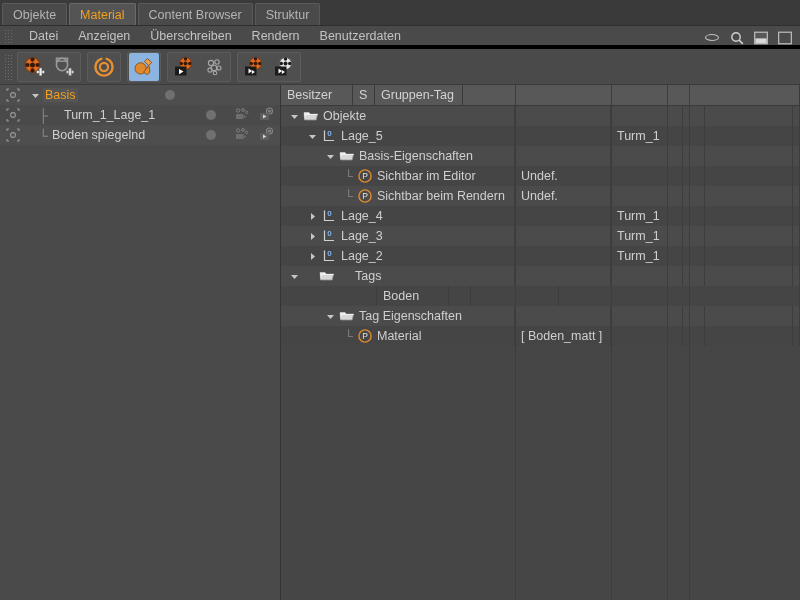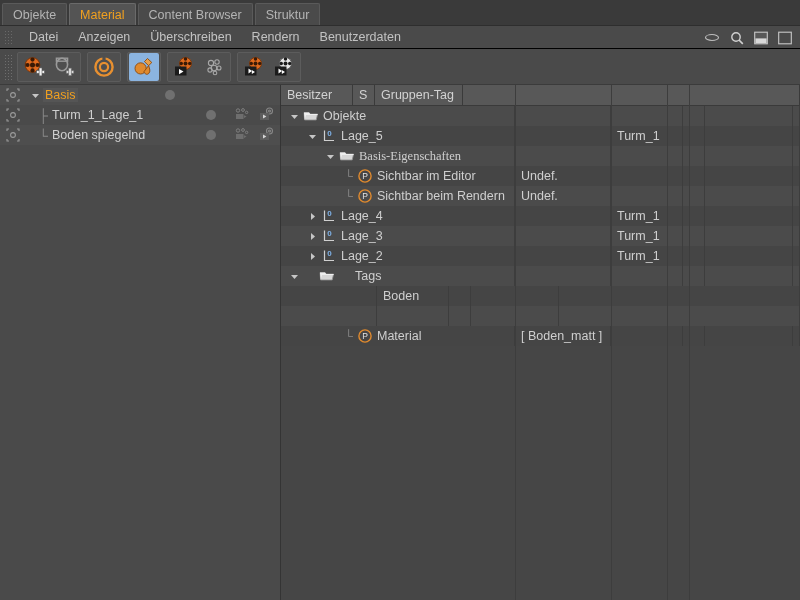--- a/index.html
+++ b/index.html
@@ -34,21 +34,21 @@
     white-space: nowrap;
   }
   .tab.active { color: #f0a020; background: #545454; border-color: #6a6a6a; }
 
   
   .menubar {
     height: 23px;
     background: #4a4a4a;
     display: flex; align-items: center;
     padding-left: 4px;
-    border-bottom: 1px solid #000000;
+    border-bottom: 4px solid #000000;
     position: relative;
   }
   .grip {
     width: 9px; height: 14px; margin-right: 6px;
     background-image:
       radial-gradient(#6e6e6e 40%, transparent 41%);
     background-size: 3px 3px;
     opacity: .85;
   }
   .menuitem {
@@ -345,21 +345,21 @@
           <div class="obj-cross">
             <svg width="16" height="16" viewBox="0 0 16 16">
               <g fill="none" stroke="#9a9a9a" stroke-width="1.1">
                 <path d="M2 4 L2 2 L4 2 M12 2 L14 2 L14 4 M14 12 L14 14 L12 14 M4 14 L2 14 L2 12"></path>
               </g>
               <circle cx="8" cy="8" r="2.4" fill="none" stroke="#9a9a9a" stroke-width="1.1"></circle>
             </svg>
           </div>
           <div class="obj-tree" style="padding-left: 0px;">
             <span style="display: inline-block; width: 24px; color: rgb(138, 138, 138); font-size: 13px; text-align: right; padding-right: 2px;">├</span>
-            <span class="obj-name" style="margin-left: 2px;">Turm_1_Lage_1</span>
+            <span class="obj-name" style="margin-left: 14px;">Turm_1_Lage_1</span>
           </div>
           <div class="obj-dots">
             <span class="dot-grey" style="order: -1; margin-right: 10px;"></span>
             <span><svg width="16" height="14" viewBox="0 0 16 14">
                 <g fill="none" stroke="#7e7e7e" stroke-width="1">
                   <circle cx="4" cy="3.5" r="1.7"></circle>
                   <circle cx="9" cy="3" r="1.4"></circle>
                   <circle cx="12.6" cy="5.4" r="1.2"></circle>
                 </g>
                 <rect x="2" y="7" width="7.5" height="5" fill="#6e6e6e"></rect>
@@ -477,21 +477,21 @@
           <div class="cell c-s">
             <span></span>
           </div>
           <div class="cell c-grp">
             <span></span>
           </div>
           <div class="cell c-end"></div>
         </div>
         <div class="row e">
           <div class="cell c-kat">
-            <div class="katin" style="padding-left: 44px; font-family: Liberation Serif, serif;">
+            <div class="katin" style="padding-left: 44px;">
               <span class="tri">
                 <svg width="9" height="9" viewBox="0 0 9 9">
                   <path d="M1 3 L8 3 L4.5 7 Z" fill="#c6c6c6"></path>
                 </svg>
               </span>
               <span class="ico" style="margin-left: 3px;">
                 <svg width="16" height="16" viewBox="0 0 16 16">
                   <path d="M1 4.5 L6 4.5 L7.2 6 L14.6 6 L13.2 12 L1.6 12 Z" fill="#d7d7d7" stroke="#8e8e8e" stroke-width=".8"></path>
                   <path d="M1 4.5 L1.6 12 L3 7 L14.6 7 L14.6 6 L7.2 6 L6 4.5 Z" fill="#efefef"></path>
                 </svg>
@@ -700,20 +700,36 @@
           </div>
           <div class="cell c-s">
             <span></span>
           </div>
           <div class="cell c-grp">
             <span></span>
           </div>
           <div class="cell c-end"></div>
         </div>
         <div class="row e">
+          <div class="cell c-kat">
+            <div class="katin" style="padding-left: 44px;">
+              <span class="tri">
+                <svg width="9" height="9" viewBox="0 0 9 9">
+                  <path d="M1 3 L8 3 L4.5 7 Z" fill="#c6c6c6"></path>
+                </svg>
+              </span>
+              <span class="ico" style="margin-left: 3px;">
+                <svg width="16" height="16" viewBox="0 0 16 16">
+                  <path d="M1 4.5 L6 4.5 L7.2 6 L14.6 6 L13.2 12 L1.6 12 Z" fill="#d7d7d7" stroke="#8e8e8e" stroke-width=".8"></path>
+                  <path d="M1 4.5 L1.6 12 L3 7 L14.6 7 L14.6 6 L7.2 6 L6 4.5 Z" fill="#efefef"></path>
+                </svg>
+              </span>
+              <span class="lbl">Tag Eigenschaften</span>
+            </div>
+          </div>
           <div class="cell c-wert">
             <span></span>
           </div>
           <div class="cell c-bes">
             <span></span>
           </div>
           <div class="cell c-s">
             <span></span>
           </div>
           <div class="cell c-grp">

